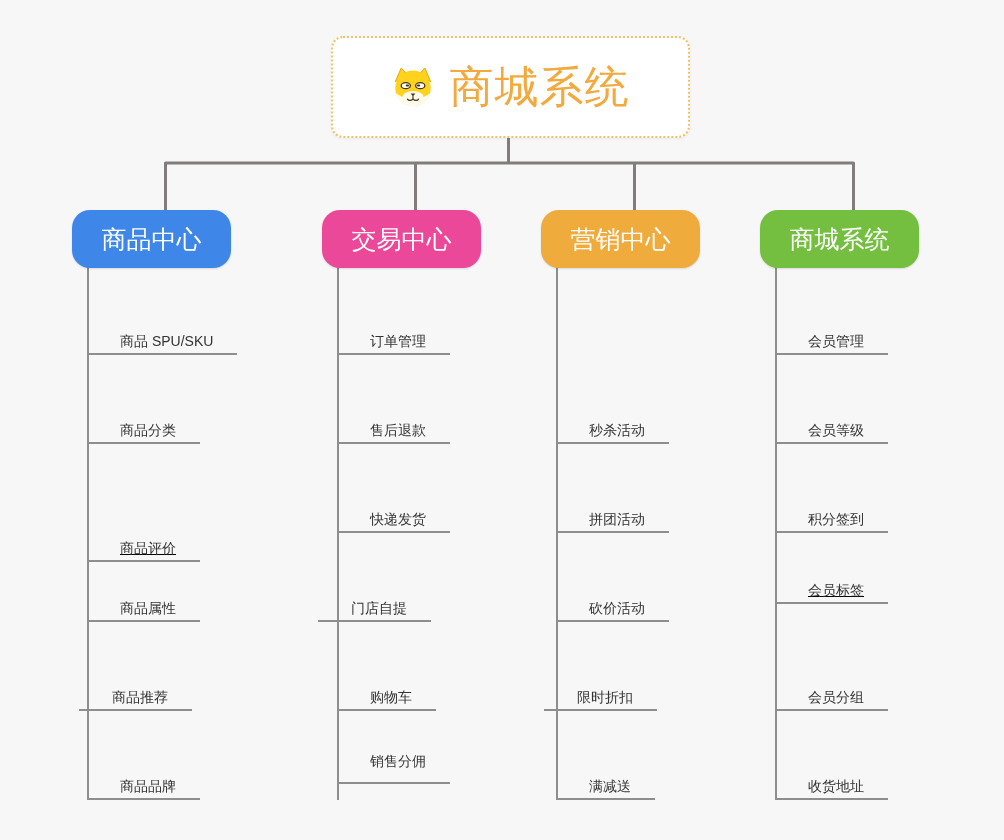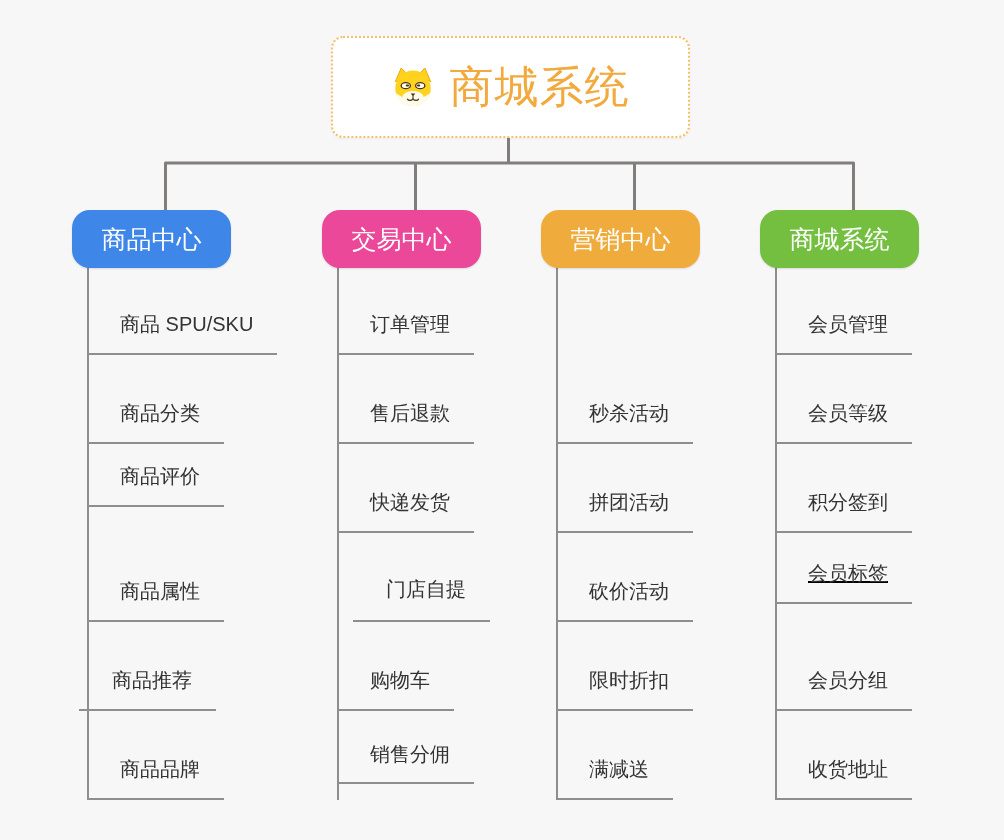--- a/index.html
+++ b/index.html
@@ -61,22 +61,22 @@
     height:40px;
     box-sizing:border-box;
     border-bottom:2px solid #8e8e8e;
     padding:0 24px 0 33px;
     display:flex;align-items:flex-end;
     z-index:1;
     white-space:nowrap;
   }
   .leaf-node span{
     display:block;
-    padding-bottom:19px;
-    font-size:20px;
+    padding-bottom:5px;
+    font-size:14px;
     line-height:1;
     color:#333333;
   }
 </style>
 </head>
 <body>
 
 <div id="canvas">
 
   <svg id="connectors" width="1004" height="840">
@@ -125,21 +125,21 @@
   <div class="branch-node branch-4" style="background-color: rgb(116, 191, 64);">
     <span>商城系统</span>
   </div>
 
   <div class="leaf-node" style="left:72px;top:315px;">
       <span>商品 SPU/SKU</span>
     </div>
   <div class="leaf-node" style="left:72px;top:404px;">
       <span>商品分类</span>
     </div>
-  <div class="leaf-node" style="left:72px;top:467px;">
+  <div class="leaf-node" style="left:72px;top:522px;text-decoration:underline;">
       <span>商品评价</span>
     </div>
   <div class="leaf-node" style="left:72px;top:582px;">
       <span>商品属性</span>
     </div>
   <div class="leaf-node" style="left:64px;top:671px;">
       <span>商品推荐</span>
     </div>
   <div class="leaf-node" style="left:72px;top:760px;">
       <span>商品品牌</span>
@@ -147,40 +147,40 @@
 
   <div class="leaf-node" style="left:322px;top:315px;">
       <span>订单管理</span>
     </div>
   <div class="leaf-node" style="left:322px;top:404px;">
       <span>售后退款</span>
     </div>
   <div class="leaf-node" style="left:322px;top:493px;">
       <span>快递发货</span>
     </div>
-  <div class="leaf-node" style="left:338px;top:582px;font-family:Liberation Mono, monospace;">
+  <div class="leaf-node" style="left:303px;top:582px;">
       <span>门店自提</span>
     </div>
   <div class="leaf-node" style="left:322px;top:671px;">
       <span>购物车</span>
     </div>
   <div class="leaf-node" style="left:322px;top:744px;align-items:center;">
       <span>销售分佣</span>
     </div>
 
   <div class="leaf-node" style="left:541px;top:404px;text-align:center;">
       <span>秒杀活动</span>
     </div>
   <div class="leaf-node" style="left:541px;top:493px;">
       <span>拼团活动</span>
     </div>
   <div class="leaf-node" style="left:541px;top:582px;">
       <span>砍价活动</span>
     </div>
-  <div class="leaf-node" style="left:541px;top:671px;text-align:center;">
+  <div class="leaf-node" style="left:529px;top:671px;text-align:center;">
       <span>限时折扣</span>
     </div>
   <div class="leaf-node" style="left:541px;top:760px;">
       <span>满减送</span>
     </div>
 
   <div class="leaf-node" style="left:760px;top:315px;">
       <span>会员管理</span>
     </div>
   <div class="leaf-node" style="left:760px;top:404px;">

